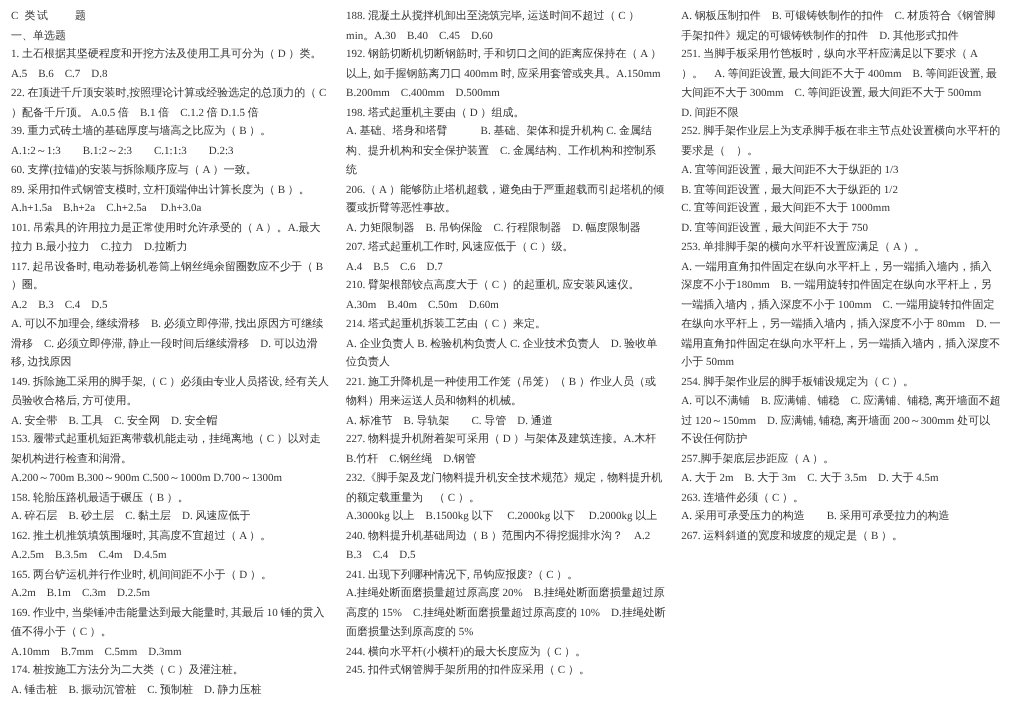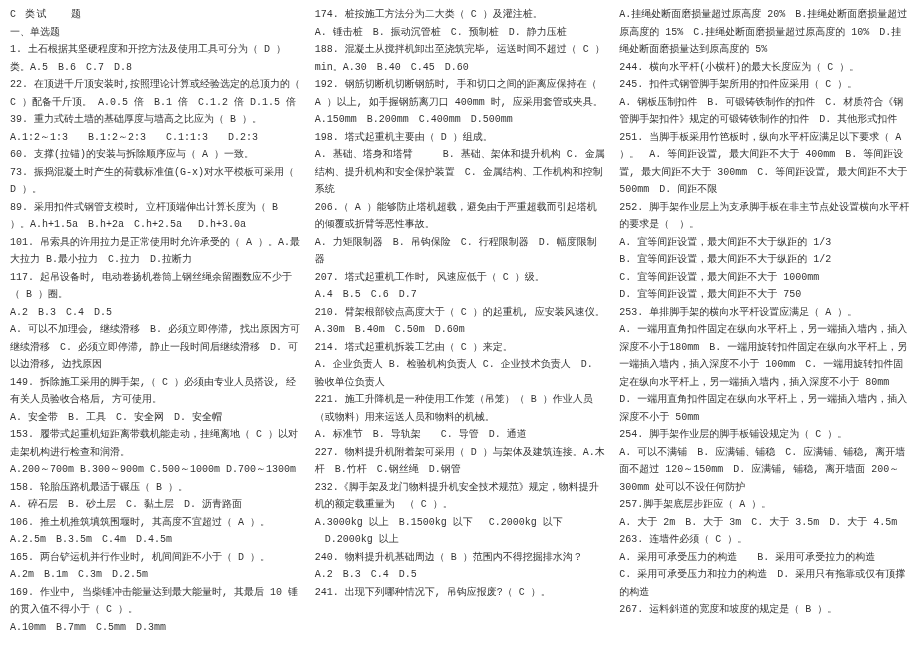--- a/index.html
+++ b/index.html
@@ -16,21 +16,20 @@
     line-height: 1.75;
     color: #333;
   }
   .page {
     column-count: 3;
     column-gap: 14px;
     column-fill: auto;
     height: 651px;
     padding: 6px 10px 6px 10px;
     box-sizing: border-box;
-    font-family: Liberation Mono, monospace;
   }
   .line {
     display: block;
     break-inside: avoid-column;
     white-space: normal;
   }
   .title {
     letter-spacing: 1.5px;
   }
 </style>
@@ -38,33 +37,32 @@
 <body>
 
 <div class="page" id="page">
     <span class="line title">C 类试　　题</span>
     <span class="line">一、单选题</span>
     <span class="line">1. 土石根据其坚硬程度和开挖方法及使用工具可分为（ D ）类。A.5　B.6　C.7　D.8</span>
     <span class="line">22. 在顶进千斤顶安装时,按照理论计算或经验选定的总顶力的（ C ）配备千斤顶。 A.0.5 倍　B.1 倍　C.1.2 倍 D.1.5 倍</span>
     <span class="line">39. 重力式砖土墙的基础厚度与墙高之比应为（ B ）。</span>
     <span class="line">A.1:2～1:3　　B.1:2～2:3　　C.1:1:3　　D.2:3</span>
     <span class="line">60. 支撑(拉锚)的安装与拆除顺序应与（ A ）一致。</span>
-    <span class="line">73. 振捣混凝土时产生的荷载标准值(G-x)对水平模板可采用（ D ）。</span>
     <span class="line">89. 采用扣件式钢管支模时, 立杆顶端伸出计算长度为（ B ）。A.h+1.5a　B.h+2a　C.h+2.5a　 D.h+3.0a</span>
     <span class="line">101. 吊索具的许用拉力是正常使用时允许承受的（ A ）。A.最大拉力 B.最小拉力　C.拉力　D.拉断力</span>
     <span class="line">117. 起吊设备时, 电动卷扬机卷筒上钢丝绳余留圈数应不少于（ B ）圈。</span>
     <span class="line">A.2　B.3　C.4　D.5</span>
     <span class="line">A. 可以不加理会, 继续滑移　B. 必须立即停滞, 找出原因方可继续滑移　C. 必须立即停滞, 静止一段时间后继续滑移　D. 可以边滑移, 边找原因</span>
     <span class="line">149. 拆除施工采用的脚手架,（ C ）必须由专业人员搭设, 经有关人员验收合格后, 方可使用。</span>
     <span class="line">A. 安全带　B. 工具　C. 安全网　D. 安全帽</span>
     <span class="line">153. 履带式起重机短距离带载机能走动，挂绳离地（ C ）以对走架机构进行检查和润滑。</span>
     <span class="line">A.200～700m B.300～900m C.500～1000m D.700～1300m</span>
     <span class="line">158. 轮胎压路机最适于碾压（ B ）。</span>
-    <span class="line">A. 碎石层　B. 砂土层　C. 黏土层　D. 沥青路面</span>
-    <span class="line">106. 推土机推筑填筑围堰时, 其高度不宜超过（ A ）。</span>
+    <span class="line">A. 碎石层　B. 砂土层　C. 黏土层　D. 风速应低于</span>
+    <span class="line">162. 推土机推筑填筑围堰时, 其高度不宜超过（ A ）。</span>
     <span class="line">A.2.5m　B.3.5m　C.4m　D.4.5m</span>
     <span class="line">165. 两台铲运机并行作业时, 机间间距不小于（ D ）。</span>
     <span class="line">A.2m　B.1m　C.3m　D.2.5m</span>
     <span class="line">169. 作业中, 当柴锤冲击能量达到最大能量时, 其最后 10 锤的贯入值不得小于（ C ）。</span>
     <span class="line">A.10mm　B.7mm　C.5mm　D.3mm</span>
     <span class="line">174. 桩按施工方法分为二大类（ C ）及灌注桩。</span>
     <span class="line">A. 锤击桩　B. 振动沉管桩　C. 预制桩　D. 静力压桩</span>
     <span class="line">188. 混凝土从搅拌机卸出至浇筑完毕, 运送时间不超过（ C ）min。A.30　B.40　C.45　D.60</span>
     <span class="line">192. 钢筋切断机切断钢筋时, 手和切口之间的距离应保持在（ A ）以上, 如手握钢筋离刀口 400mm 时, 应采用套管或夹具。A.150mm　B.200mm　C.400mm　D.500mm</span>
     <span class="line">198. 塔式起重机主要由（ D ）组成。</span>
@@ -94,15 +92,14 @@
     <span class="line">C. 宜等间距设置，最大间距不大于 1000mm</span>
     <span class="line">D. 宜等间距设置，最大间距不大于 750</span>
     <span class="line">253. 单排脚手架的横向水平杆设置应满足（ A ）。</span>
     <span class="line">A. 一端用直角扣件固定在纵向水平杆上，另一端插入墙内，插入深度不小于180mm　B. 一端用旋转扣件固定在纵向水平杆上，另一端插入墙内，插入深度不小于 100mm　C. 一端用旋转扣件固定在纵向水平杆上，另一端插入墙内，插入深度不小于 80mm　D. 一端用直角扣件固定在纵向水平杆上，另一端插入墙内，插入深度不小于 50mm</span>
     <span class="line">254. 脚手架作业层的脚手板铺设规定为（ C ）。</span>
     <span class="line">A. 可以不满铺　B. 应满铺、铺稳　C. 应满铺、铺稳, 离开墙面不超过 120～150mm　D. 应满铺, 铺稳, 离开墙面 200～300mm 处可以不设任何防护</span>
     <span class="line">257.脚手架底层步距应（ A ）。</span>
     <span class="line">A. 大于 2m　B. 大于 3m　C. 大于 3.5m　D. 大于 4.5m</span>
     <span class="line">263. 连墙件必须（ C ）。</span>
     <span class="line">A. 采用可承受压力的构造　　B. 采用可承受拉力的构造</span>
-    <span class="line">C. 采用可承受压力和拉力的构造　D. 采用只有拖靠或仅有顶撑的构造</span>
     <span class="line">267. 运料斜道的宽度和坡度的规定是（ B ）。</span>
   </div>
 
 </body></html>

